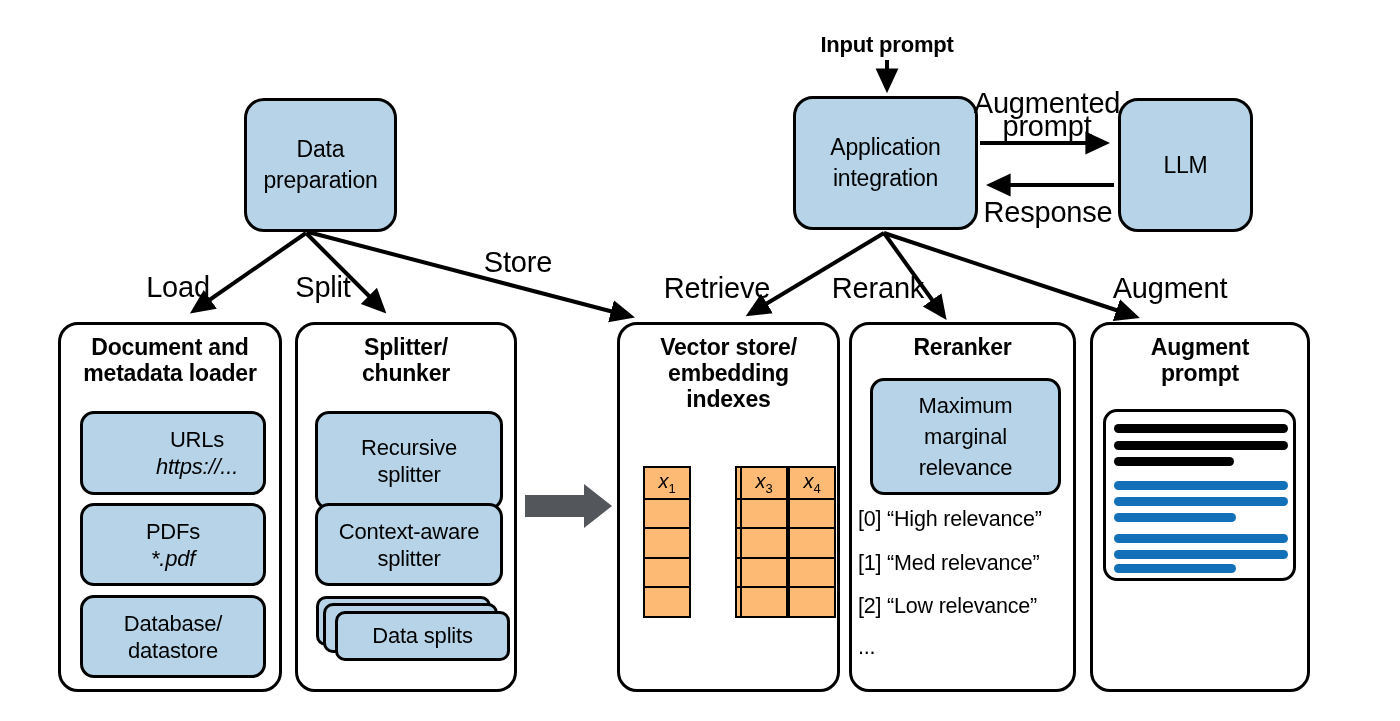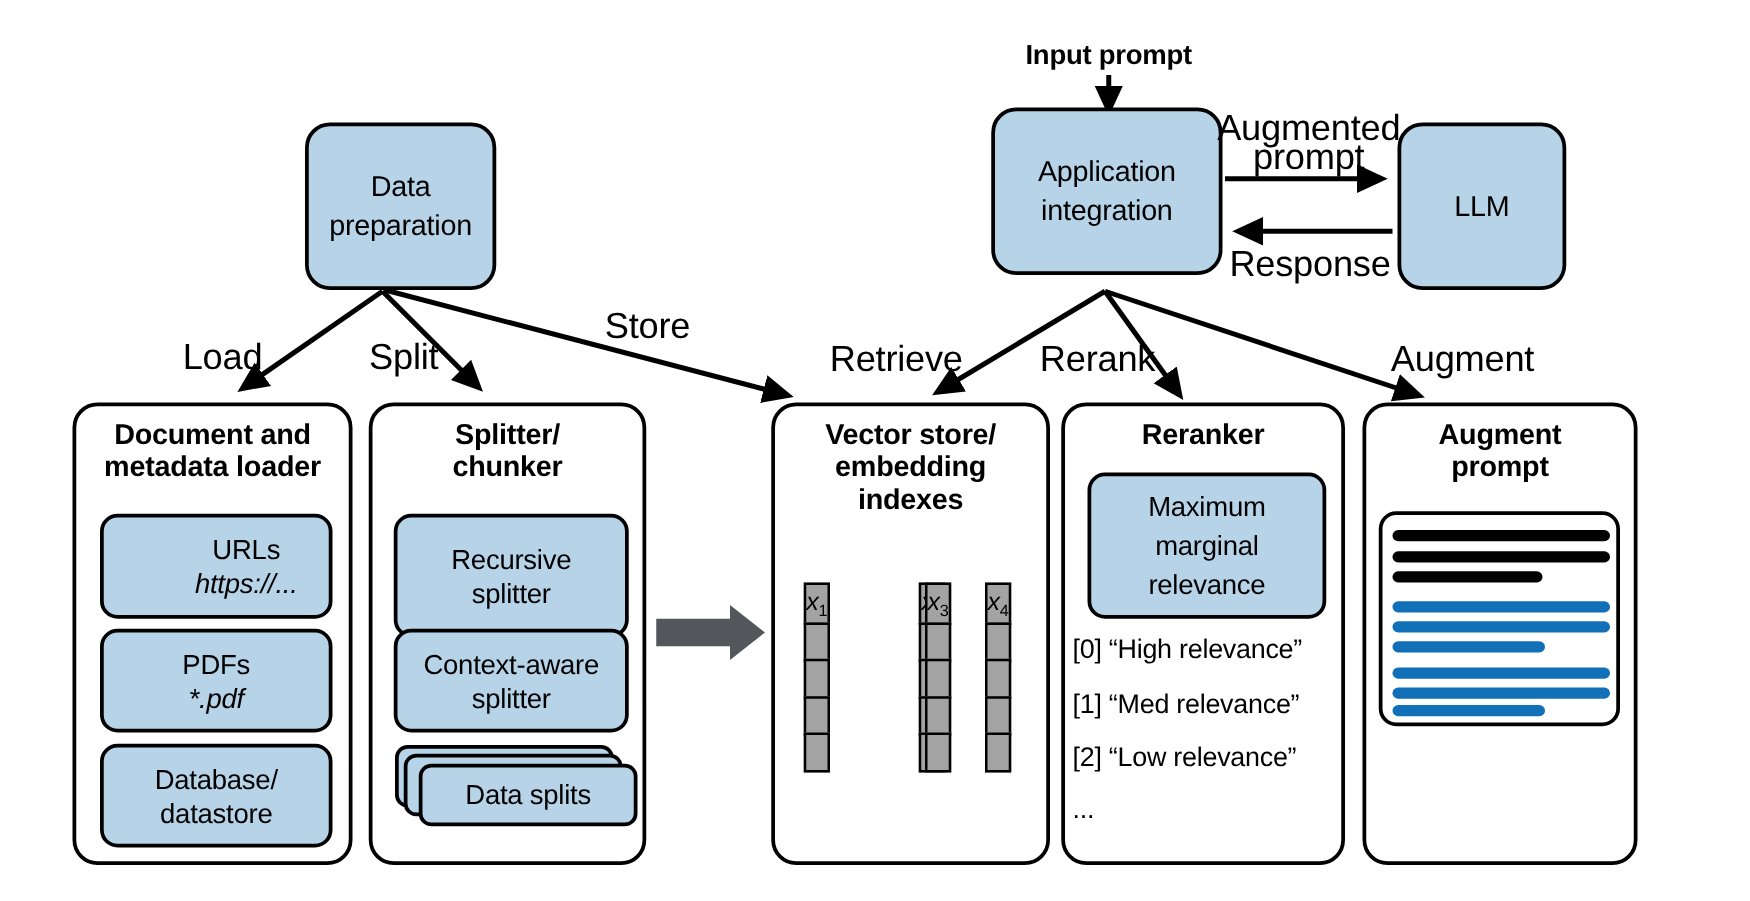--- a/index.html
+++ b/index.html
@@ -44,21 +44,21 @@
 
   .stackbox {
     position:absolute; box-sizing:border-box; width:175px; height:50px;
     background:var(--box_fill); border:3px solid var(--border); border-radius:10px;
     display:flex; align-items:center; justify-content:center;
     font-size:22px;
   }
 
   .vcol { position:absolute; top:141px; width:34px; }
   .vcell {
-    box-sizing:border-box; width:21px; height:32px; background:#a3a3a3;
+    box-sizing:border-box; width:48px; height:32px; background:#fdba74;
     border:2.5px solid var(--border); margin-top:-2.5px;
     display:flex; align-items:center; justify-content:center;
   }
   .vcell:first-child { margin-top:0; height:34px; }
   .vx { font-size:20px; font-style:italic; }
   .vx sub { font-size:13px; font-style:normal; }
 
   .rr-item {
     position:absolute; left:6px; font-size:21.5px; white-space:nowrap;
   }
@@ -90,21 +90,21 @@
       <path d="M308,232 L629,316" marker-end="url(#ah)"></path>
       <path d="M884,233 L751,313" marker-end="url(#ah)"></path>
       <path d="M884,233 L943,315" marker-end="url(#ah)"></path>
       <path d="M884,233 L1134,316" marker-end="url(#ah)"></path>
     </g>
     <polygon points="525,495 584,495 584,484 612,506 584,528 584,517 525,517" style="fill:var(--arrow_gray)"></polygon>
   </svg>
 
   <div class="node ml" style="left:219px; top:98px; width:153px; height:134px;margin-left:25px;">Data
 preparation</div>
-  <div class="node ml" style="left:793px; top:86px; width:185px; height:134px;">Application
+  <div class="node ml" style="left:793px; top:96px; width:185px; height:134px;">Application
 integration</div>
   <div class="node" style="left:1118px; top:98px; width:135px; height:134px;">LLM</div>
 
   <div class="flow-label bold" style="left:887px; top:44px;">Input prompt</div>
   <div class="flow-label" style="left:1047px; top:115px;">Augmented
 prompt</div>
   <div class="flow-label" style="left:1048px; top:212px;">Response</div>
   <div class="flow-label" style="left:178px; top:287px;">Load</div>
   <div class="flow-label" style="left:323px; top:287px;">Split</div>
   <div class="flow-label" style="left:518px; top:262px;">Store</div>

